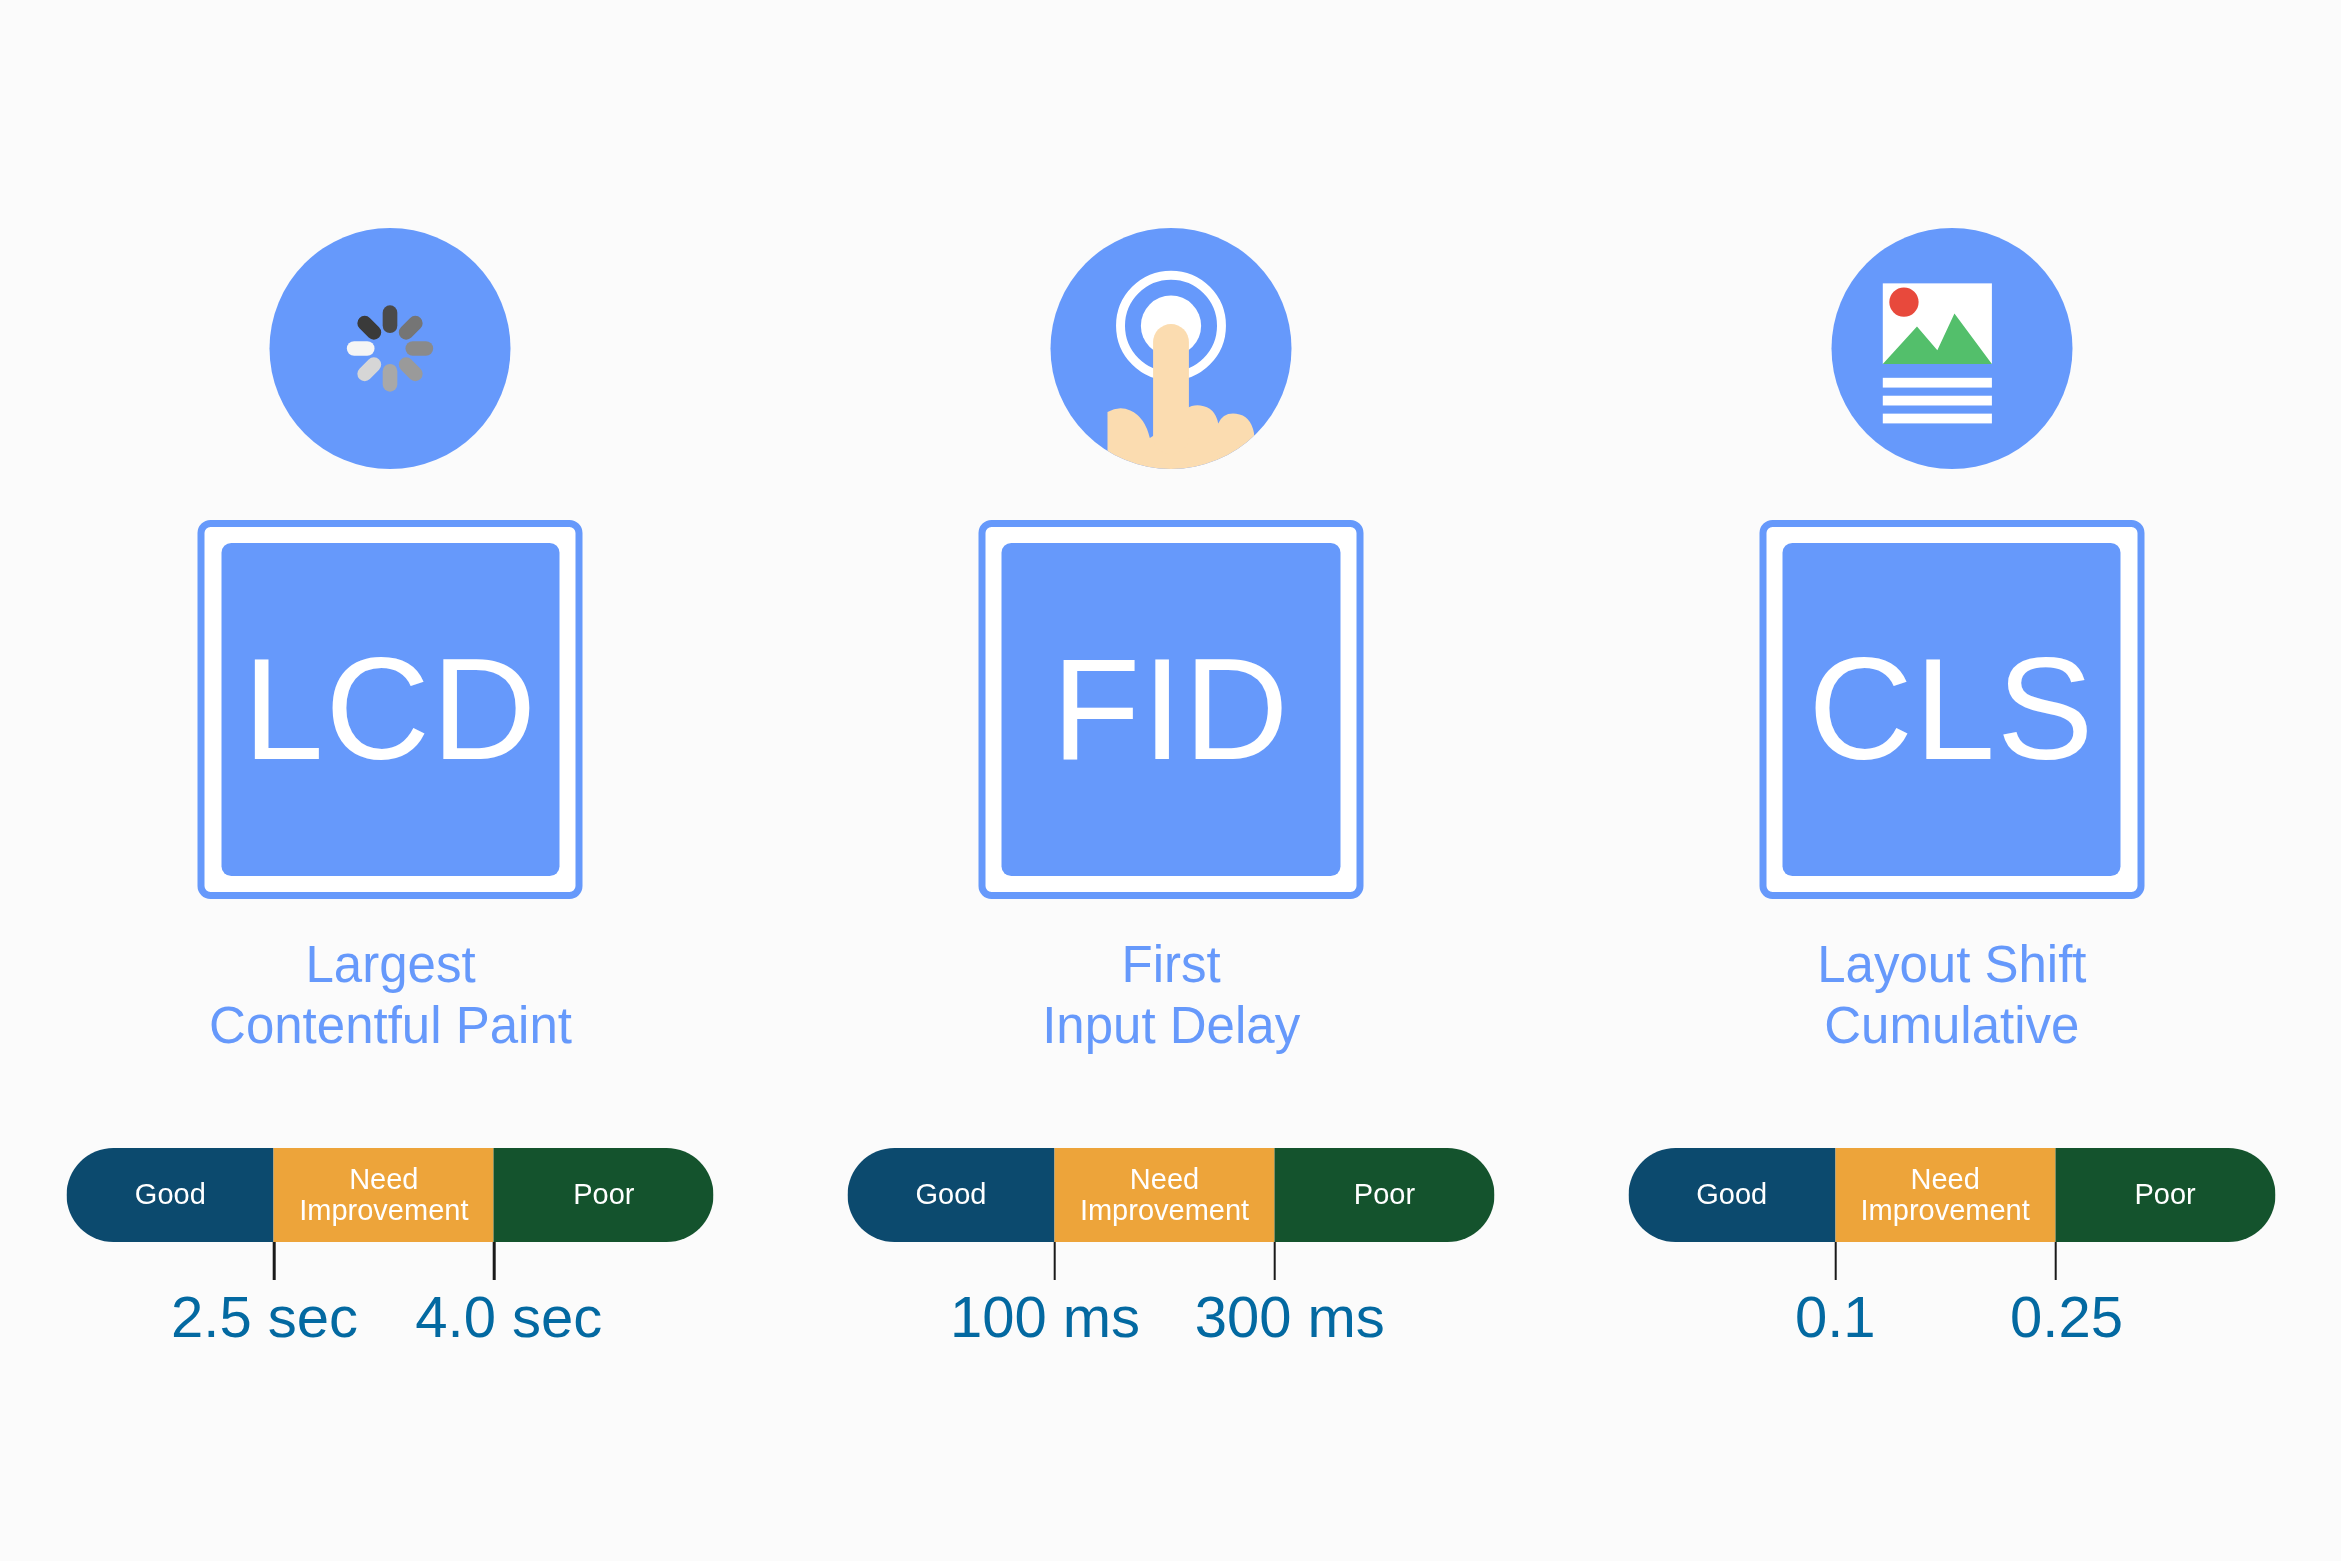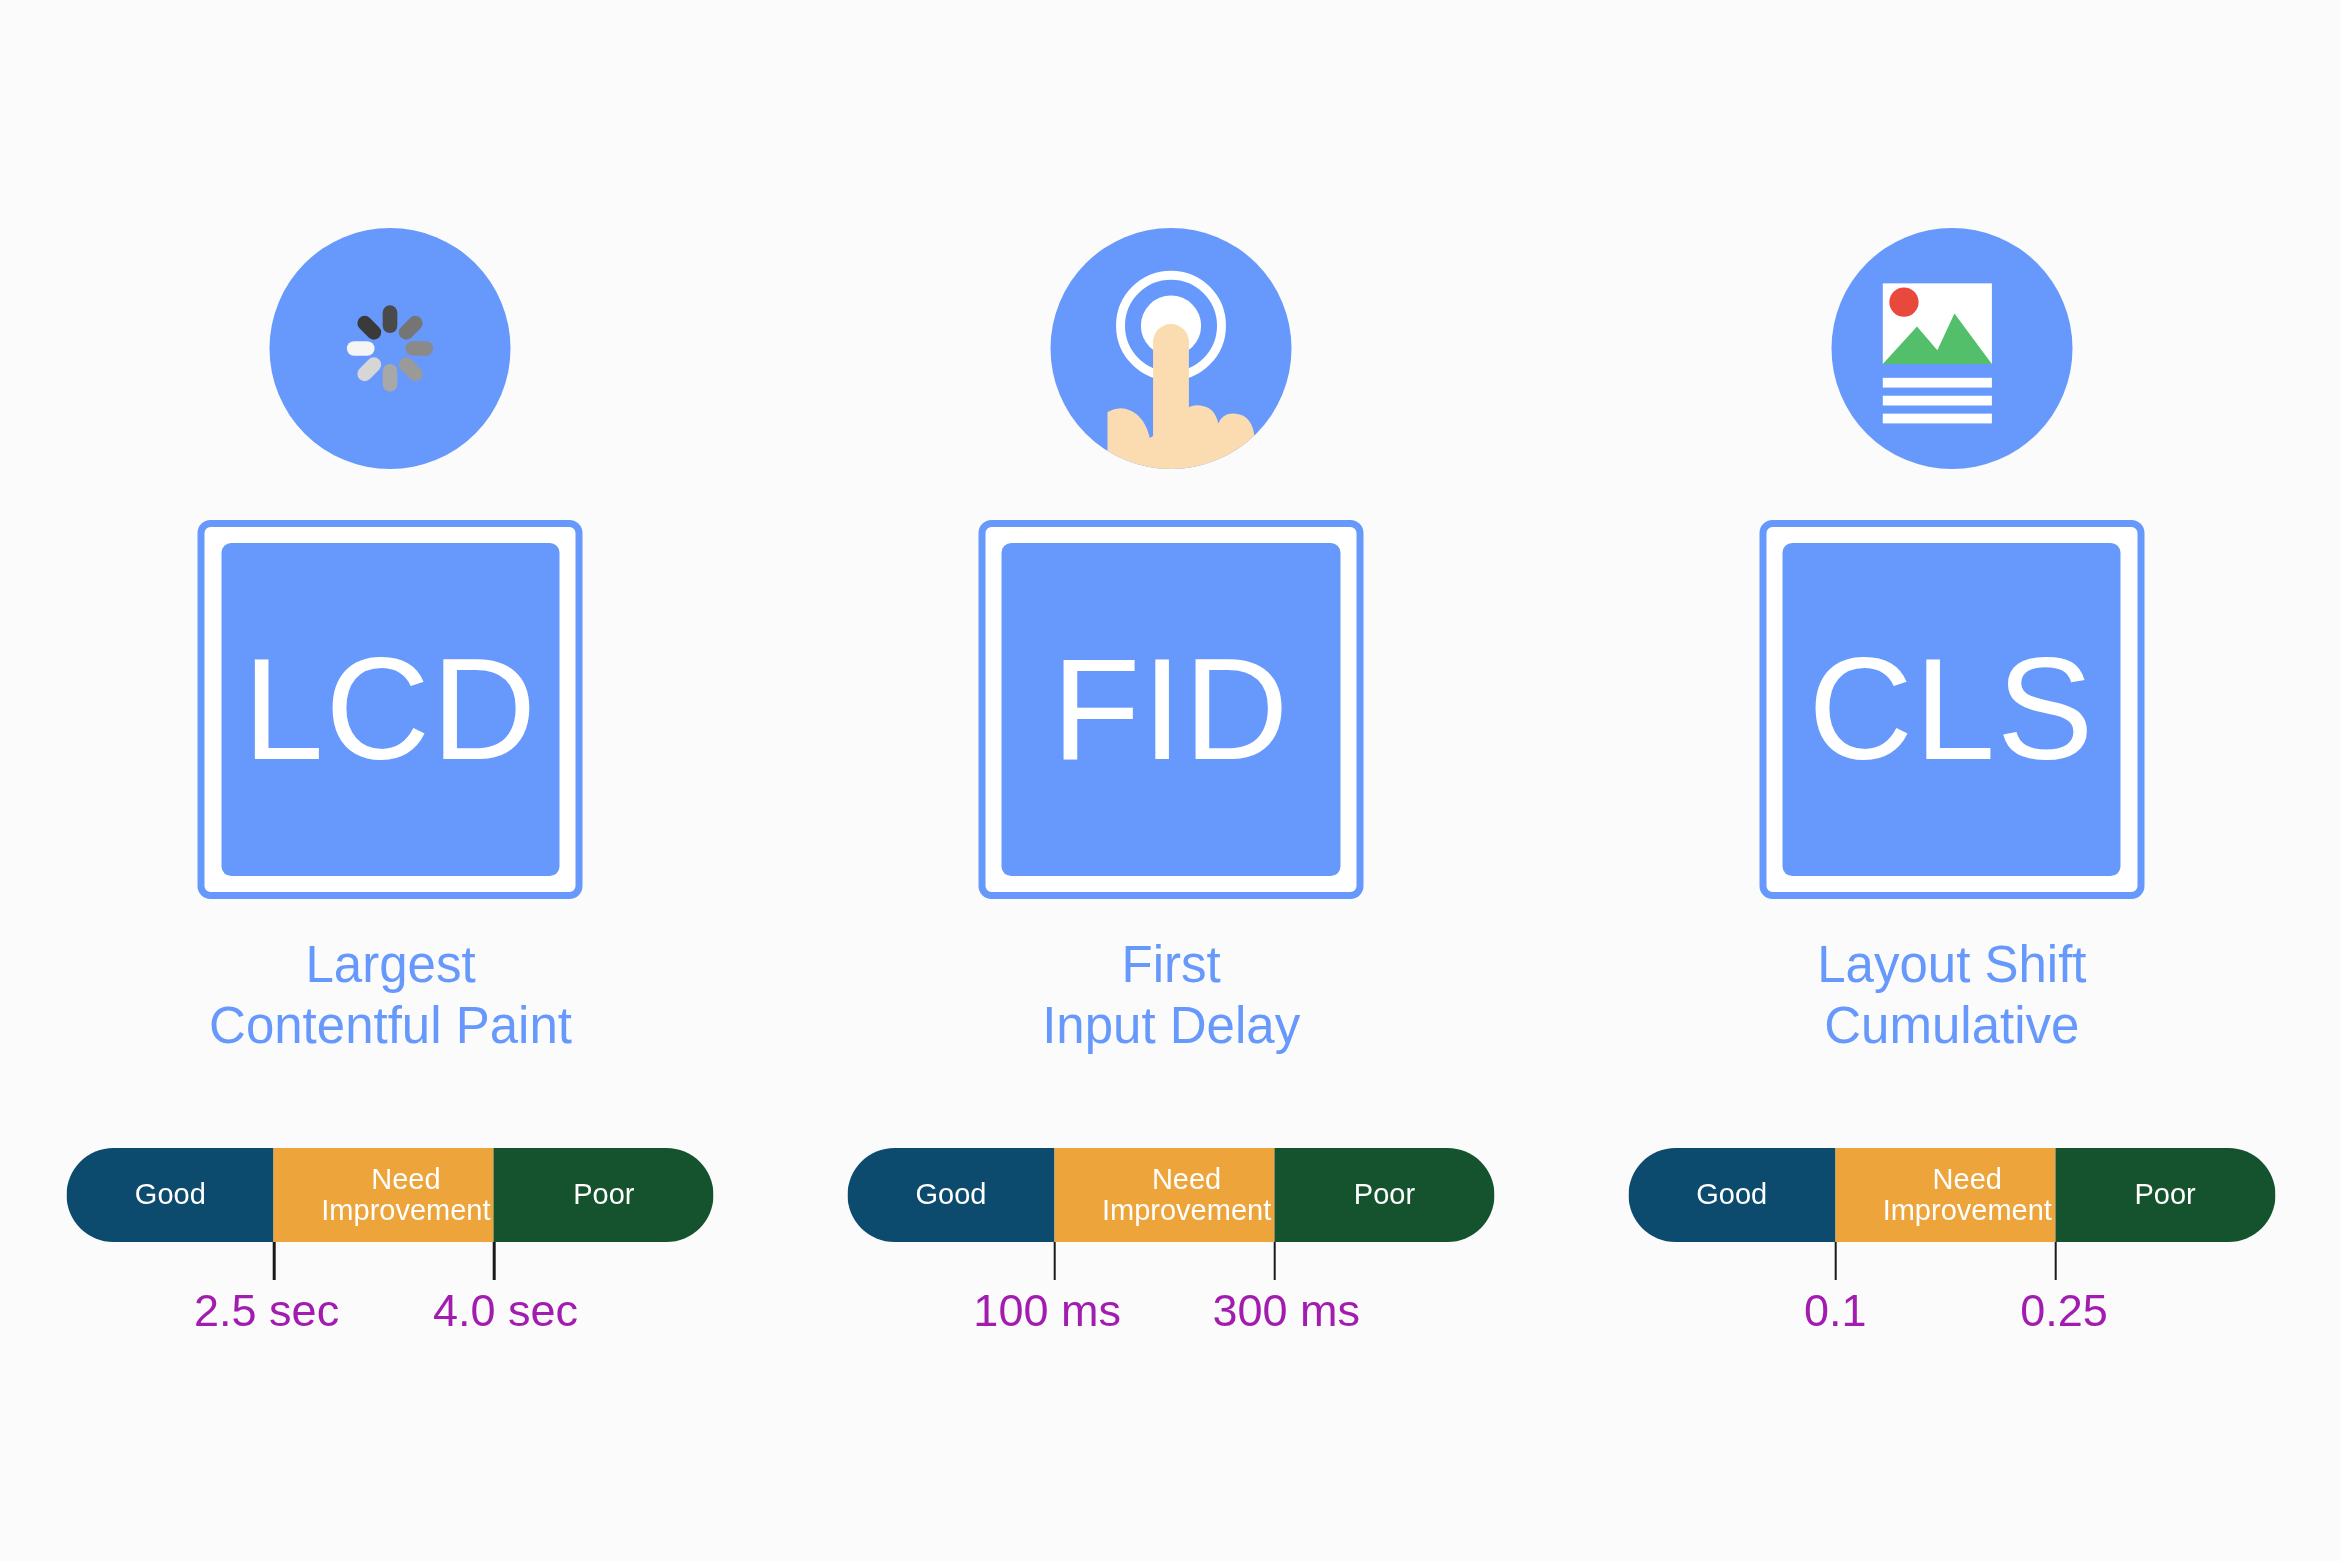--- a/index.html
+++ b/index.html
@@ -122,44 +122,44 @@
     justify-content: center;
     text-align: center;
     color: #ffffff;
     font-size: 29px;
     line-height: 1.08;
     font-weight: 400;
     box-sizing: border-box;
     padding: 0 3.3px;
   }
   .seg-good  { background: #0c4a6e; }
-  .seg-need  { background: #eda43a; justify-content: flex-end; }
+  .seg-need  { background: #eda43a; }
   .seg-poor  { background: #14532d; }
   .seg-label { display: block; }
 
   
   .ticks {
     position: relative;
     height: 122px;
     width: 100%;
   }
   .tick {
     position: absolute;
     top: 0;
     width: 2.4px;
     height: 38px;
     background: #1a1a1a;
     transform: translateX(-0.8px);
   }
   .tick-label {
     position: absolute;
     top: 46px;
-    font-size: 45px;
+    font-size: 58px;
     line-height: 1;
-    color: #a21caf;
+    color: #0369a1;
     white-space: nowrap;
     font-weight: 400;
   }
 </style>
 </head>
 <body>
 
 <div id="stage">
   <div class="columns">
 

